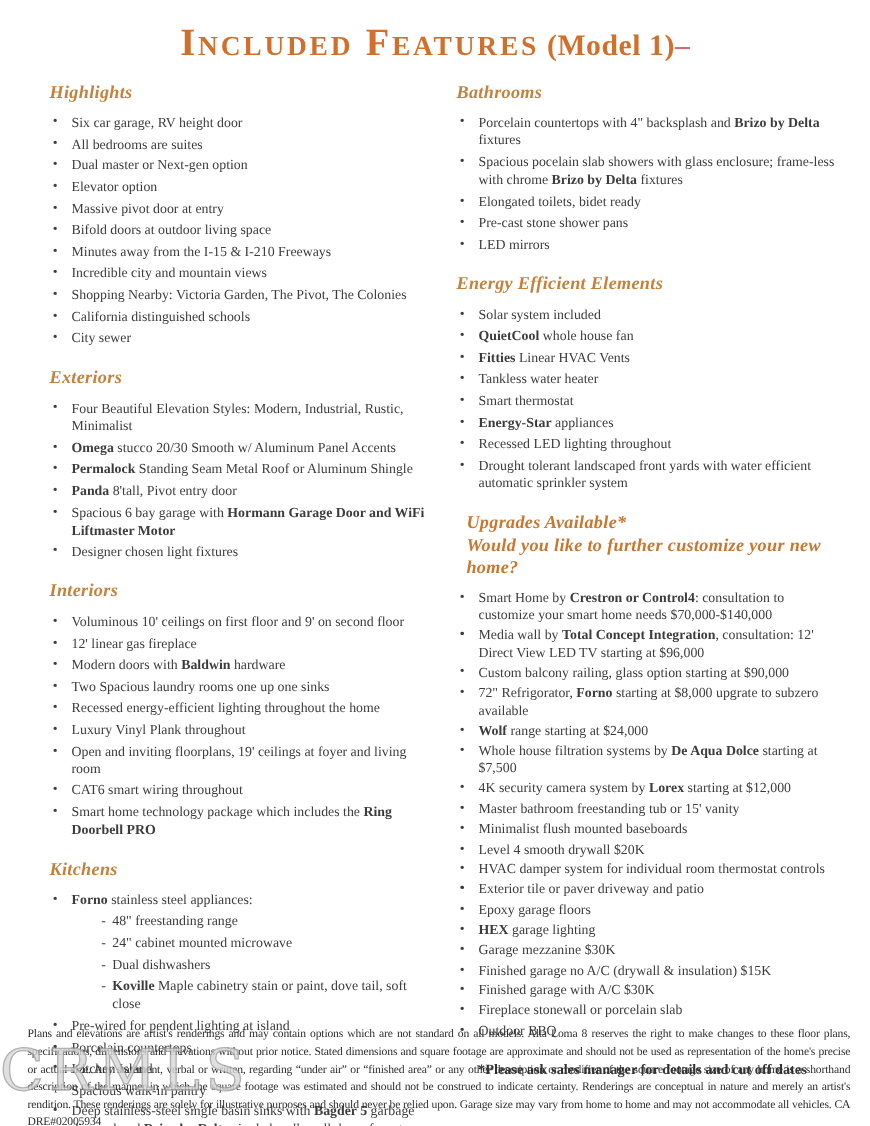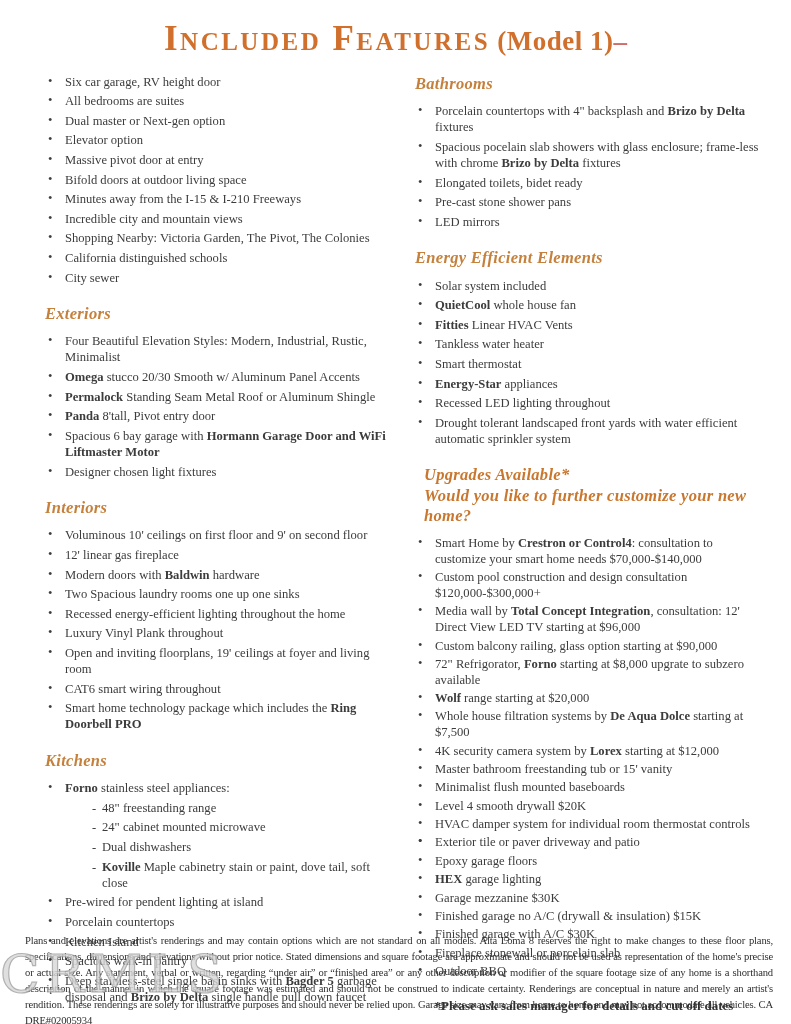--- a/index.html
+++ b/index.html
@@ -55,20 +55,23 @@
 </head>
 <body>
 
 <div class="page">
 
   <h1 class="title"><span class="t-main">Included Features</span><span class="t-model"> (Model 1)</span><span class="t-dash">–</span></h1>
 
   <div class="cols">
     <div class="col" id="col-left">
         <section class="section">
+          <h2 class="sec-h">
+            <div class="hline">Highlights</div>
+          </h2>
           <ul class="items">
             <li class="item"><span class="marker">•</span><span class="txt"><span class="t">Six car garage, RV height door</span></span></li>
             <li class="item"><span class="marker">•</span><span class="txt"><span class="t">All bedrooms are suites</span></span></li>
             <li class="item"><span class="marker">•</span><span class="txt"><span class="t">Dual master or Next-gen option</span></span></li>
             <li class="item"><span class="marker">•</span><span class="txt"><span class="t">Elevator option</span></span></li>
             <li class="item"><span class="marker">•</span><span class="txt"><span class="t">Massive pivot door at entry</span></span></li>
             <li class="item"><span class="marker">•</span><span class="txt"><span class="t">Bifold doors at outdoor living space</span></span></li>
             <li class="item"><span class="marker">•</span><span class="txt"><span class="t">Minutes away from the I-15 &amp; I-210 Freeways</span></span></li>
             <li class="item"><span class="marker">•</span><span class="txt"><span class="t">Incredible city and mountain views</span></span></li>
             <li class="item"><span class="marker">•</span><span class="txt"><span class="t">Shopping Nearby: Victoria Garden, The Pivot, The Colonies</span></span></li>
@@ -151,25 +154,25 @@
             <li class="item"><span class="marker">•</span><span class="txt"><span class="t">Drought tolerant landscaped front yards with water efficient automatic sprinkler system</span></span></li>
           </ul>
         </section>
         <section class="section emph">
           <h2 class="sec-h">
             <div class="hline">Upgrades Available*</div>
             <div class="hline">Would you like to further customize your new home?</div>
           </h2>
           <ul class="items">
             <li class="item"><span class="marker">•</span><span class="txt"><span class="t">Smart Home by </span><span class="b">Crestron or Control4</span><span class="t">: consultation to customize your smart home needs $70,000-$140,000</span></span></li>
-            <li class="item"><span class="marker">•</span><span class="txt"><span class="t">Custom pool construction and design consultation $120,000-$300,000+</span></span></li>
+            <li class="item"><span class="marker">•</span></li>
             <li class="item"><span class="marker">•</span><span class="txt"><span class="t">Media wall by </span><span class="b">Total Concept Integration</span><span class="t">, consultation: 12' Direct View LED TV starting at $96,000</span></span></li>
             <li class="item"><span class="marker">•</span><span class="txt"><span class="t">Custom balcony railing, glass option starting at $90,000</span></span></li>
             <li class="item"><span class="marker">•</span><span class="txt"><span class="t">72" Refrigorator, </span><span class="b">Forno</span><span class="t"> starting at $8,000 upgrate to subzero available</span></span></li>
-            <li class="item"><span class="marker">•</span><span class="txt"><span class="b">Wolf</span><span class="t"> range starting at $20,000</span></span></li>
+            <li class="item"><span class="marker">•</span><span class="txt"><span class="b">Wolf</span><span class="t"> range starting at $24,000</span></span></li>
             <li class="item"><span class="marker">•</span><span class="txt"><span class="t">Whole house filtration systems by </span><span class="b">De Aqua Dolce</span><span class="t"> starting at $7,500</span></span></li>
             <li class="item"><span class="marker">•</span><span class="txt"><span class="t">4K security camera system by </span><span class="b">Lorex</span><span class="t"> starting at $12,000</span></span></li>
             <li class="item"><span class="marker">•</span><span class="txt"><span class="t">Master bathroom freestanding tub or 15' vanity</span></span></li>
             <li class="item"><span class="marker">•</span><span class="txt"><span class="t">Minimalist flush mounted baseboards</span></span></li>
             <li class="item"><span class="marker">•</span><span class="txt"><span class="t">Level 4 smooth drywall $20K</span></span></li>
             <li class="item"><span class="marker">•</span><span class="txt"><span class="t">HVAC damper system for individual room thermostat controls</span></span></li>
             <li class="item"><span class="marker">•</span></li>
             <li class="item"><span class="marker">•</span><span class="txt"><span class="t">Exterior tile or paver driveway and patio</span></span></li>
             <li class="item"><span class="marker">•</span><span class="txt"><span class="t">Epoxy garage floors</span></span></li>
             <li class="item"><span class="marker">•</span><span class="txt"><span class="b">HEX</span><span class="t"> garage lighting</span></span></li>

